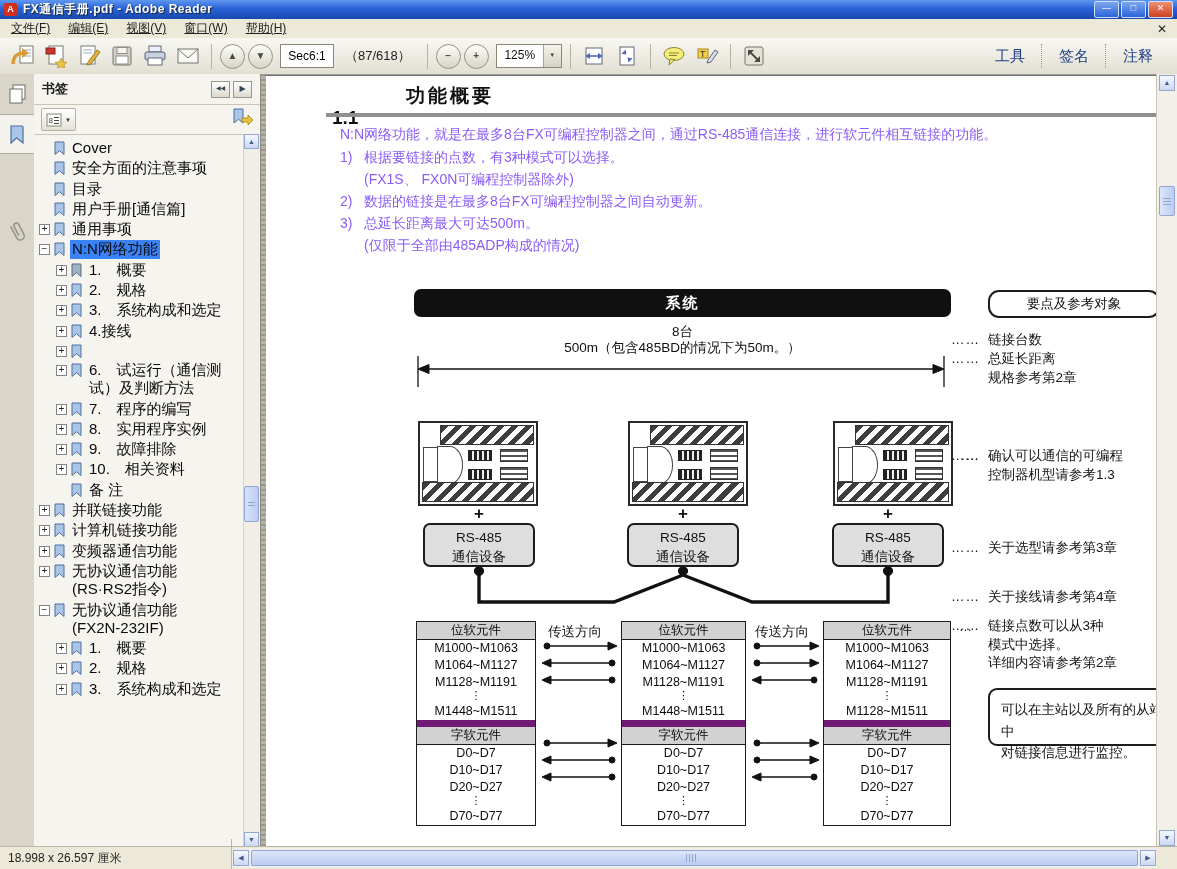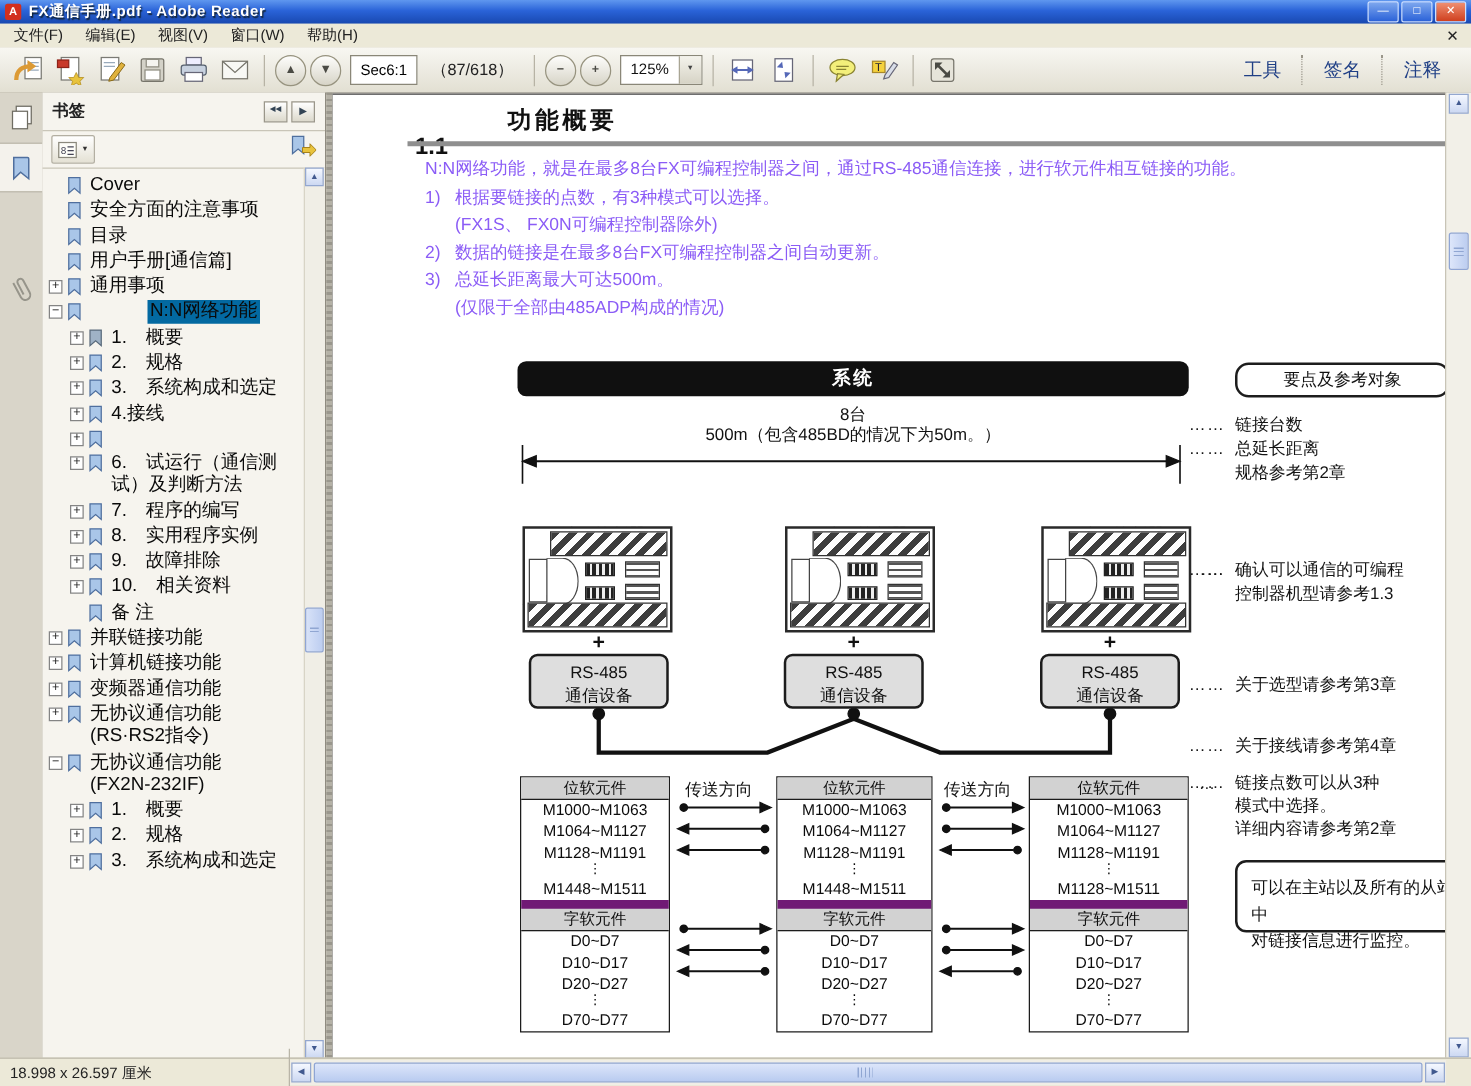--- a/index.html
+++ b/index.html
@@ -11,21 +11,21 @@
   .pdficon{width:13px;height:13px;background:#d22f1f;border-radius:2px;font-size:9px;font-weight:bold;
     text-align:center;line-height:13px;color:#fff;flex:0 0 13px;}
   .tb-title{font-weight:bold;font-size:12px;margin-left:6px;letter-spacing:.5px;text-shadow:1px 1px 1px #123;}
   .winbtns{margin-left:auto;display:flex;gap:2px;}
   .wbtn{width:23px;height:15px;border:1px solid #cfe0ff;border-radius:2px;color:#fff;font-size:9px;
     line-height:13px;text-align:center;background:linear-gradient(#7da7ee,#2b62d8);}
   .wbtn.close{background:linear-gradient(#ef9073,#cf3f1e);}
   
   .menubar{position:absolute;top:19px;left:0;right:0;height:19px;background:#ece9d8;border-bottom:1px solid #d9d5c8;
     display:flex;align-items:center;font-size:12px;color:#222;padding-left:2px;}
-  .mitem{padding:2px 9px;}
+  .mitem{padding:2px 9px;text-decoration:underline;}
   .menu-close{margin-left:auto;margin-right:10px;font-size:12px;color:#222;font-weight:bold;}
   
   .toolbar{position:absolute;top:38px;left:0;right:0;height:36px;display:flex;align-items:center;padding:0 8px;gap:3px;
     background:linear-gradient(#f8f7f2,#e2dfd2);border-bottom:1px solid #9e9a8c;}
   .ticon{width:30px;height:27px;display:flex;align-items:center;justify-content:center;border-radius:3px;}
   .tsep{width:1px;height:25px;background:#b7b3a5;margin:0 5px;flex:0 0 1px;}
   .circlebtn{width:23px;height:23px;border-radius:50%;flex:0 0 23px;
     background:linear-gradient(#fdfdfb,#d7d4c7);border:1px solid #97937f;color:#4b4b45;
     font-size:10px;line-height:21px;text-align:center;font-weight:bold;}
   .pagefield{width:48px;height:20px;border:1px solid #8a8778;background:#fff;font-size:12px;text-align:center;
@@ -56,21 +56,21 @@
   .exportbtn{margin-left:auto;}
   .bm-tree{position:absolute;left:0;top:60px;right:16px;bottom:0;overflow:hidden;padding:4px 0 0 5px;
     font-size:15px;color:#0a0a0a;}
   .bmk{display:flex;align-items:flex-start;padding:1px 0;line-height:1.22;}
   .bmk.lv1{margin-left:17px;}
   .exp{flex:0 0 11px;height:11px;border:1px solid #848484;background:#fff;font-size:10px;line-height:8px;
     text-align:center;color:#222;margin:4px 3px 0 0;box-sizing:border-box;}
   .exp.none{border:none;background:transparent;}
   .rib{flex:0 0 13px;margin:2px 4px 0 0;}
   .lbl{white-space:pre-wrap;padding:0 2px;}
-  .bmk.sel .lbl{background:#0369a1;margin-left:48px;}
+  .bmk.sel .lbl{background:#3b82f6;}
   .bm-scroll{position:absolute;right:0;top:60px;width:16px;bottom:0;background:#f0eee6;border-left:1px solid #d8d4c6;}
   .sbtn{position:absolute;left:0;width:15px;height:15px;background:linear-gradient(#f5f8ff,#ccd8f2);
     border:1px solid #93a7d0;color:#41598f;font-size:7px;text-align:center;line-height:13px;box-sizing:border-box;}
   .sthumb{position:absolute;left:0;width:15px;background:linear-gradient(90deg,#d8e2f8,#bccdf0);
     border:1px solid #8fa5d4;box-sizing:border-box;border-radius:2px;}
   .sthumb::after{content:"";position:absolute;left:3px;right:3px;top:45%;height:5px;
     background:repeating-linear-gradient(180deg,#90a6d2 0 1px,transparent 1px 3px);}
   .gutter{position:absolute;left:261px;top:74px;width:5px;bottom:22px;
     background:repeating-linear-gradient(180deg,#9a978d 0 2px,#b5b2a7 2px 5px);}
   

